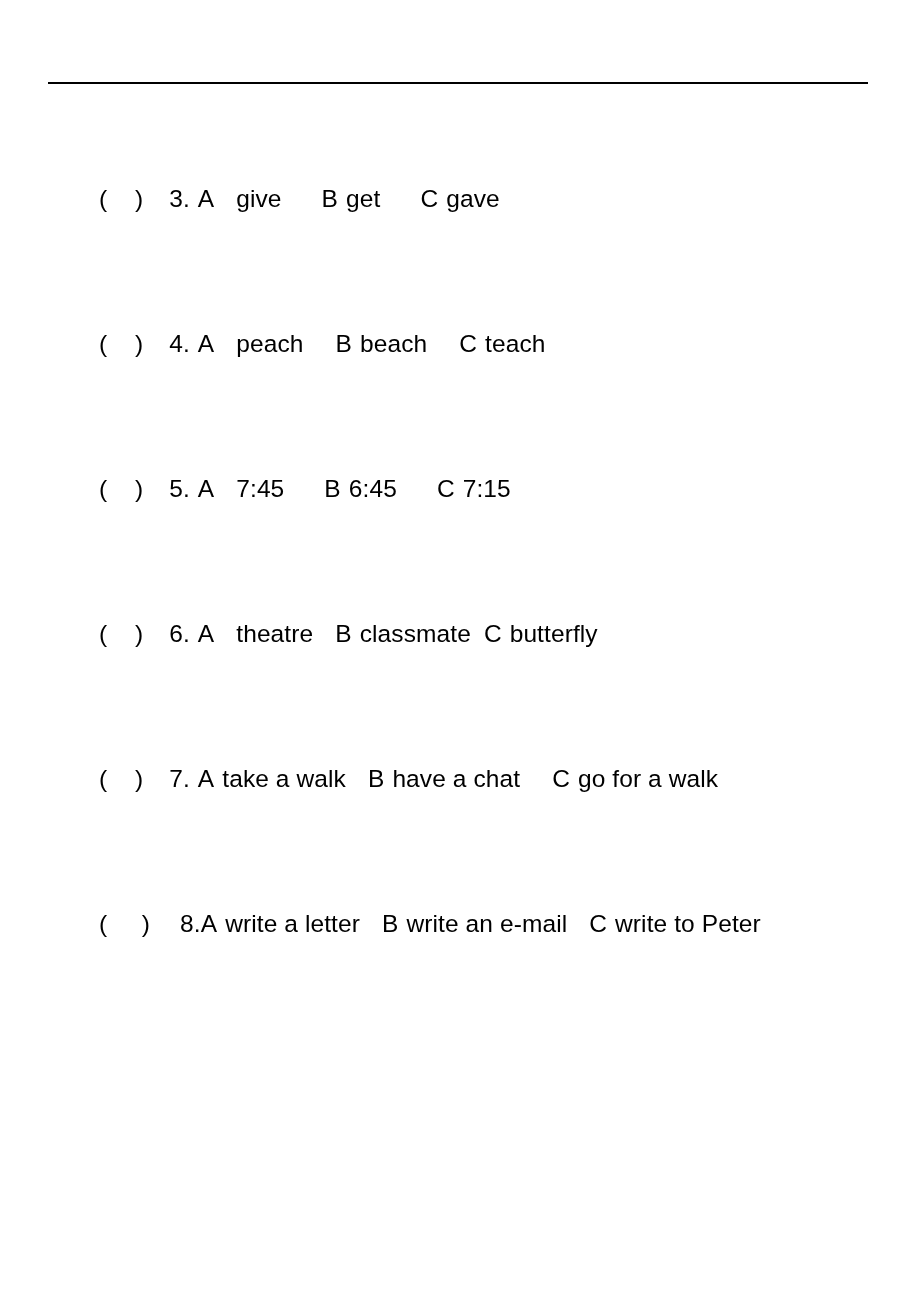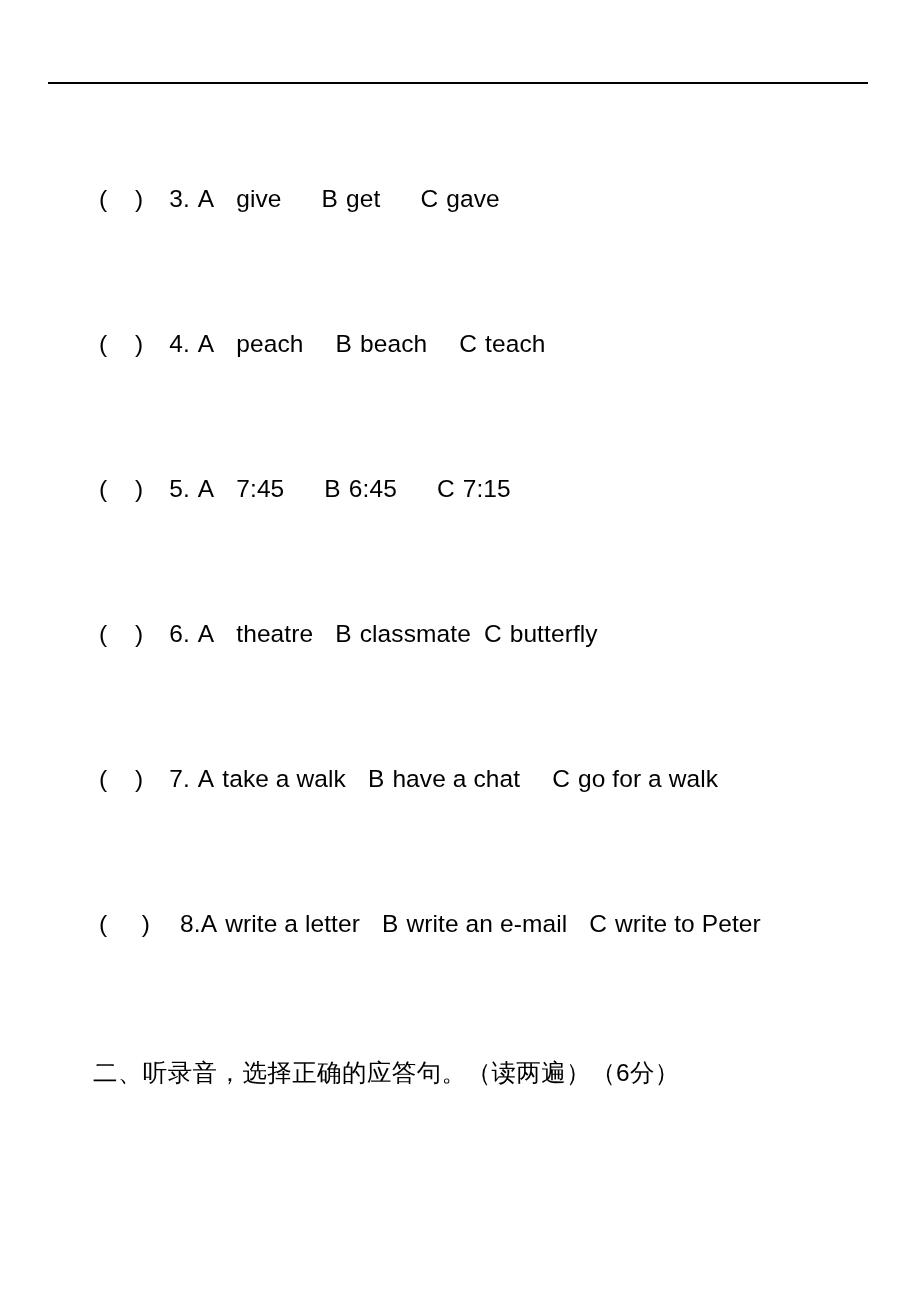--- a/index.html
+++ b/index.html
@@ -112,15 +112,14 @@
     <div class="q-line">
       <span class="blank-paren">(    )</span><span class="gap-sm"></span><span class="q-num">7.</span><span class="gap-xs"></span><span class="opt">A</span><span class="gap-xs"></span><span class="opt">take a walk</span><span class="gap-md"></span><span class="opt">B</span><span class="gap-xs"></span><span class="opt">have a chat</span><span class="gap-lg"></span><span class="opt">C</span><span class="gap-xs"></span><span class="opt">go for a walk</span>
     </div>
 
     <div class="q-line indented">
       <span class="blank-paren">(     )</span><span class="gap-sm"></span><span class="q-num">8.</span><span class="opt">A</span><span class="gap-xs"></span><span class="opt">write a letter</span><span class="gap-md"></span><span class="opt">B</span><span class="gap-xs"></span><span class="opt">write an e-mail</span><span class="gap-md"></span><span class="opt">C</span><span class="gap-xs"></span><span class="opt">write to Peter</span>
     </div>
 
   </div>
 
-  <div class="section-heading">二、听录音，选择正确的应答句。（读两遍）（6分）</div>
 
 </div>
 
 </body></html>

